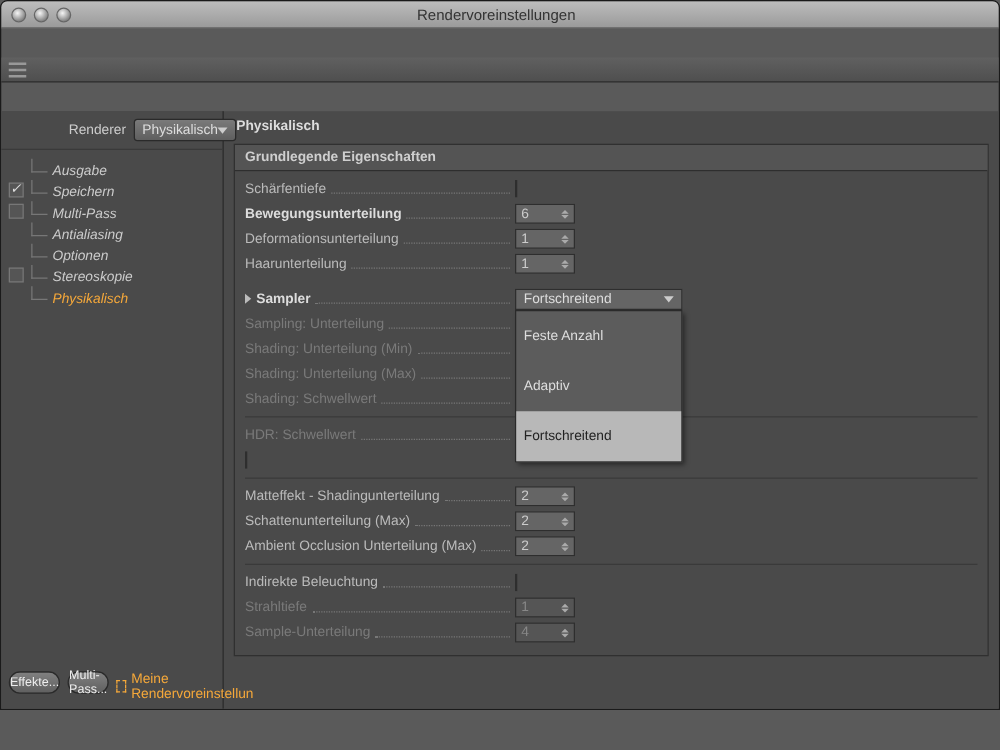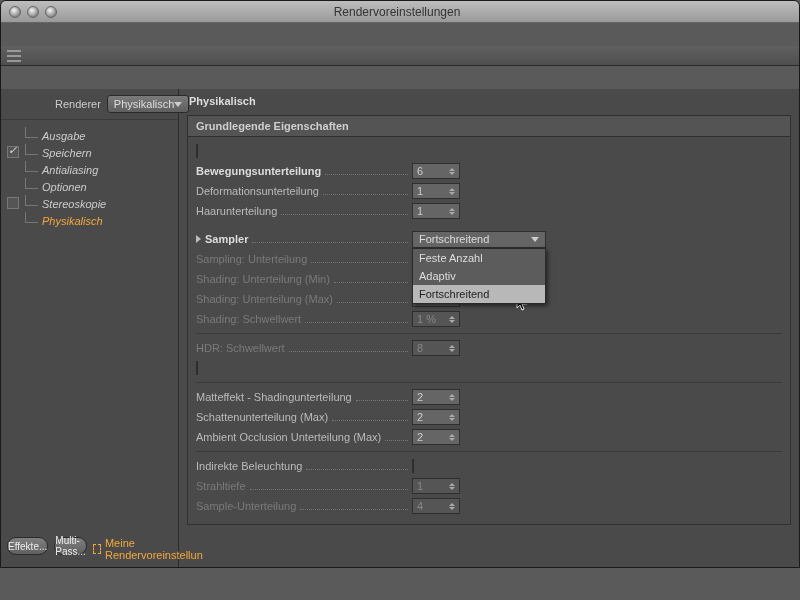--- a/index.html
+++ b/index.html
@@ -45,21 +45,21 @@
   .spinner.disabled { background:#555; color:#888;}
   .sp-arrows { display:flex; flex-direction:column; gap:1px;}
   .sa{ width:0;height:0;border-left:3px solid transparent;border-right:3px solid transparent;}
   .sa.up{border-bottom:3px solid #aaa;} .sa.dn{border-top:3px solid #aaa;}
   .cbox { width:12px; height:12px; background:#656565; border:1px solid #2e2e2e; position:relative;}
   .cbox.on::after{content:"✓"; color:#ddd; position:absolute; top:-3px; left:0; font-size:11px;}
   .sep { height:1px; background:#3a3a3a; margin:4px 0;}
   .combo { position:relative; width:134px; }
   .combo-btn { height:17px; background:#656565; border:1px solid #2e2e2e; color:#ddd; display:flex; align-items:center; justify-content:space-between; padding:0 6px;}
   .combo-list { position:absolute; top:17px; left:0; width:134px; background:#5c5c5c; border:1px solid #2a2a2a; box-shadow:2px 2px 4px rgba(0,0,0,0.5); z-index:10;}
-  .combo-item { padding:3px 6px; color:#ddd;}
+  .combo-item { padding:14px 6px; color:#ddd;}
   .combo-item.sel { background:#b8b8b8; color:#222;}
   .cursor { position:absolute; width:14px; height:18px; pointer-events:none;}
 </style>
 </head>
 <body>
 
 <div class="win">
   <div class="titlebar">
     <div class="tb-btn"></div>
     <div class="tb-btn"></div>
@@ -86,20 +86,24 @@
       <div class="tree">
         <div class="tree-row">
             <span style="width:12px"></span>
             <span class="tree-label">Ausgabe</span>
           </div>
         <div class="tree-row">
             <span class="chk on"></span>
             <span class="tree-label">Speichern</span>
           </div>
         <div class="tree-row">
+            <span class="chk"></span>
+            <span class="tree-label">Multi-Pass</span>
+          </div>
+        <div class="tree-row">
             <span style="width:12px"></span>
             <span class="tree-label">Antialiasing</span>
           </div>
         <div class="tree-row">
             <span style="width:12px"></span>
             <span class="tree-label">Optionen</span>
           </div>
         <div class="tree-row">
             <span class="chk"></span>
             <span class="tree-label">Stereoskopie</span>
@@ -121,20 +125,24 @@
       </div>
     </div>
 
     <div class="main">
       <div class="main-title">Physikalisch</div>
       <div class="panel">
         <div class="panel-header">Grundlegende Eigenschaften</div>
         <div class="panel-body">
 
           <div class="prop">
+              <div class="plabel">
+                <span class="txt">Schärfentiefe</span>
+                <span class="dots"></span>
+              </div>
               <div class="pval"><span class="cbox"></span></div>
             </div>
 
           <div class="prop">
               <div class="plabel">
                 <span class="txt" style="font-weight:bold;color:#ddd">Bewegungsunterteilung</span>
                 <span class="dots"></span>
               </div>
               <div class="pval">
                 <div class="spinner">

